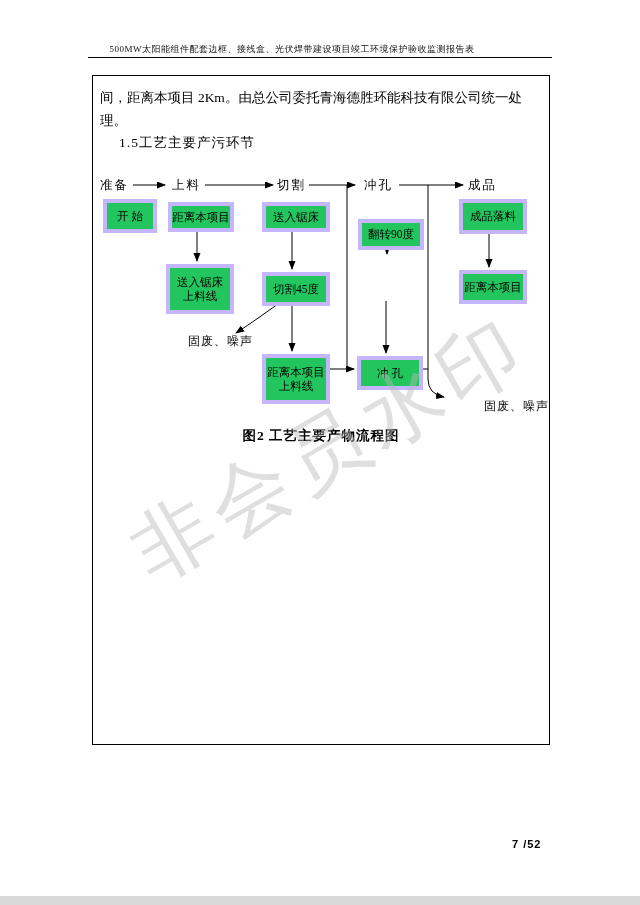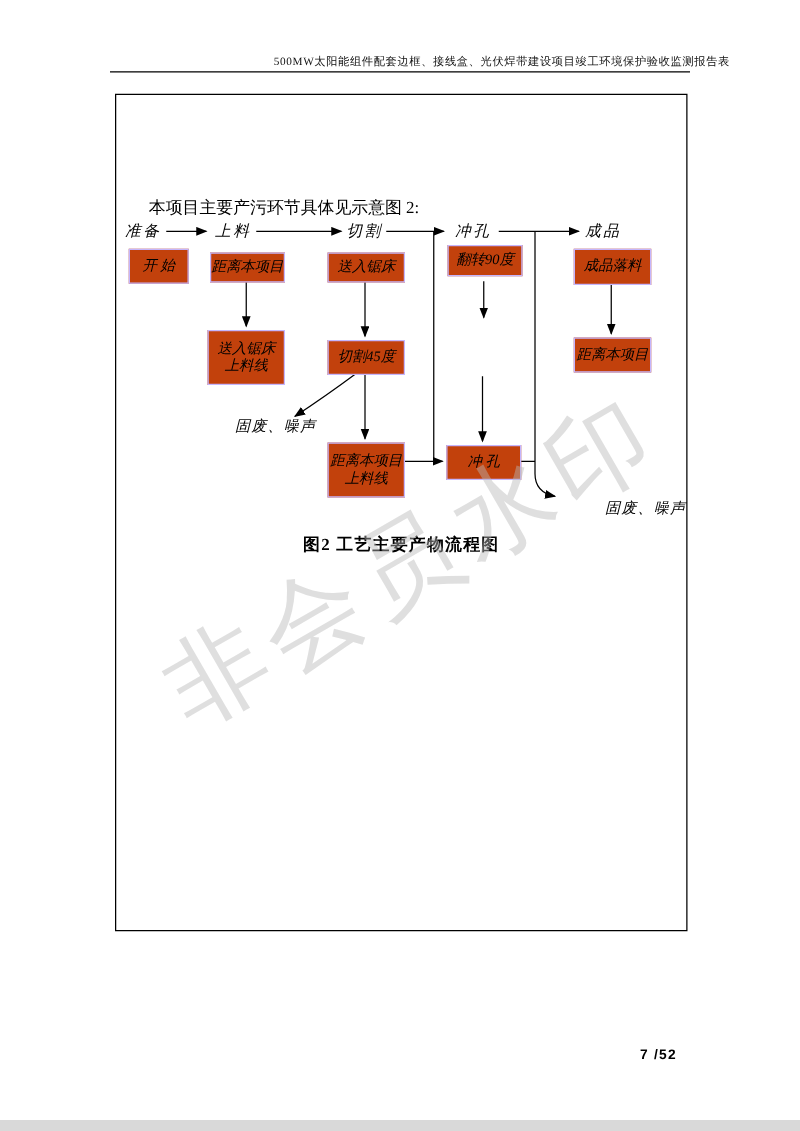--- a/index.html
+++ b/index.html
@@ -2,48 +2,48 @@
 <html><head>
 <meta charset="utf-8">
 <style>
   html,body{margin:0;padding:0;background:#ffffff;}
   .page{
     position:relative;width:640px;height:905px;background:#ffffff;
     font-family:"Liberation Serif","DejaVu Serif",serif;color:#000;overflow:hidden;
   }
   
   .header-title{
-    position:absolute;top:43px;left:0;width:584px;text-align:right;
+    position:absolute;top:43px;left:0;width:584px;text-align:center;
     font-size:9px;letter-spacing:0.5px;color:#111;
   }
   .header-rule{
     position:absolute;top:57px;left:88px;width:464px;height:0;
     border-top:1px solid #000;
   }
   
   .content-box{
     position:absolute;left:92px;top:75px;width:456px;height:668px;
     border:1px solid #000;background:#fff;
   }
   .para{
     position:absolute;top:10px;left:7px;width:442px;
     font-size:13.5px;line-height:23px;
   }
   .para .l1{display:block;padding-left:26px;}
   .para .l2{display:block;}
   .heading{position:absolute;top:58px;left:26px;font-size:13.5px;letter-spacing:1px;}
   .intro{position:absolute;top:81px;left:26px;font-size:13.5px;}
   
-  .diagram{position:absolute;left:0;top:101px;width:456px;height:250px;font-style:italic;}
+  .diagram{position:absolute;left:0;top:101px;width:456px;height:250px;}
   .diagram svg{position:absolute;left:0;top:0;}
   .stage{
     position:absolute;top:0;height:16px;font-size:12.5px;letter-spacing:2px;white-space:nowrap;
   }
   .fbox{
-    position:absolute;border:1px solid #c4b5fd;background:#c2410c;
+    position:absolute;border:4px solid #c4b5fd;background:#22c55e;
     display:flex;align-items:center;justify-content:center;
     font-size:11.5px;text-align:center;line-height:1.25;white-space:nowrap;
   }
   .fbox.two{flex-direction:column;}
   .waste{position:absolute;font-size:12px;letter-spacing:1px;white-space:nowrap;margin-left:20px;}
   .caption{
     position:absolute;top:351px;left:0;width:456px;text-align:center;
     font-size:13.5px;font-weight:bold;letter-spacing:1px;
   }
   
@@ -67,23 +67,24 @@
 <body>
 
 <div class="page">
 
   <div class="header-title">500MW太阳能组件配套边框、接线盒、光伏焊带建设项目竣工环境保护验收监测报告表</div>
   <div class="header-rule"></div>
 
   <div class="content-box">
 
     <div class="para">
+      <span class="l2">间，距离本项目 2Km。由总公司委托青海德胜环能科技有限公司统一处理。</span>
     </div>
 
-    <div class="intro">本项目主要产污环节具体见示意图 2:</div>
+    <div class="heading">1.5工艺主要产污环节</div>
 
     <div class="diagram">
 
       <svg width="456" height="250" viewBox="0 0 456 250">
         <defs>
           <marker id="ah" markerWidth="9" markerHeight="8" refX="8" refY="3.5" orient="auto" markerUnits="userSpaceOnUse">
             <path d="M0,0 L9,3.5 L0,7 Z" fill="#000"></path>
           </marker>
         </defs>
 
@@ -110,21 +111,21 @@
 
       <div class="stage" style="left:7px">准备</div>
       <div class="stage" style="left:79px">上料</div>
       <div class="stage" style="left:184px">切割</div>
       <div class="stage" style="left:271px">冲孔</div>
       <div class="stage" style="left:375px">成品</div>
 
       <div class="fbox" style="left:10px;top:22px;width:46px;height:26px">开 始</div>
       <div class="fbox" style="left:75px;top:25px;width:58px;height:22px">距离本项目</div>
       <div class="fbox" style="left:169px;top:25px;width:60px;height:22px">送入锯床</div>
-      <div class="fbox" style="left:265px;top:19px;width:58px;height:23px">翻转90度</div>
+      <div class="fbox" style="left:265px;top:42px;width:58px;height:23px">翻转90度</div>
       <div class="fbox" style="left:366px;top:22px;width:60px;height:27px">成品落料</div>
 
       <div class="fbox two" style="left:73px;top:87px;width:60px;height:42px">
         <span>送入锯床</span>
         <span>上料线</span>
       </div>
       <div class="fbox" style="left:169px;top:95px;width:60px;height:26px">切割45度</div>
       <div class="fbox" style="left:366px;top:93px;width:60px;height:26px">距离本项目</div>
 
       <div class="fbox two" style="left:169px;top:177px;width:60px;height:42px">

